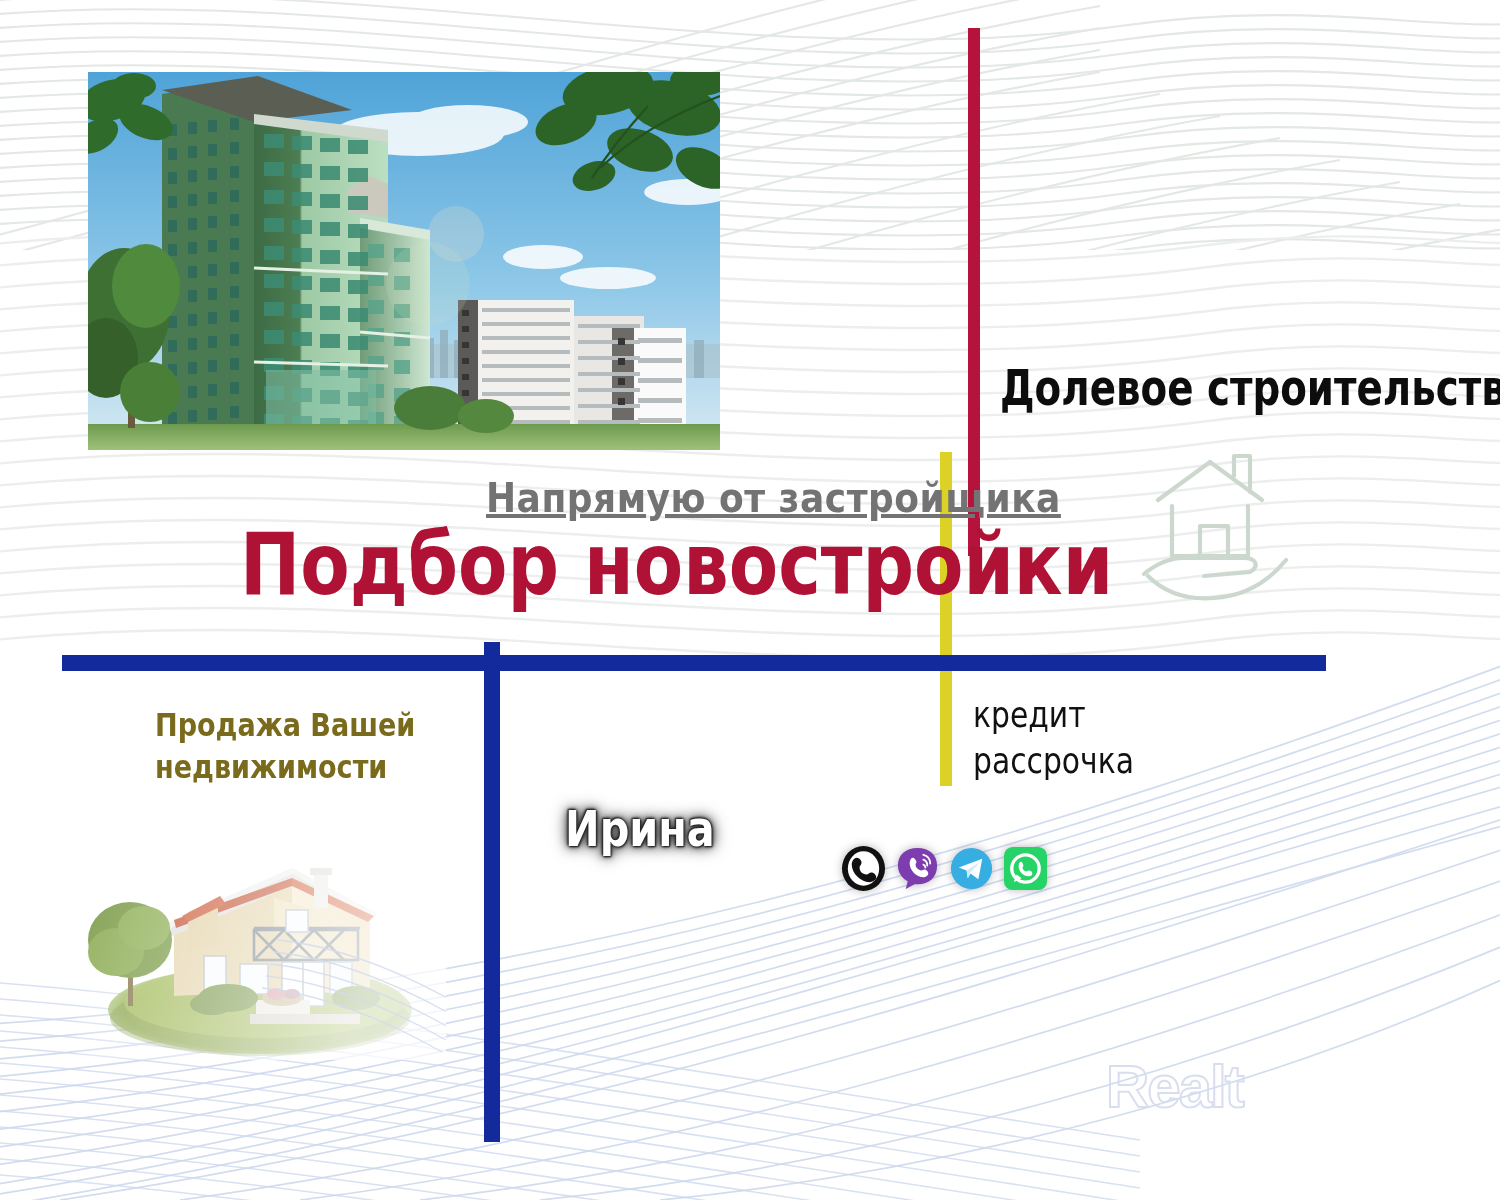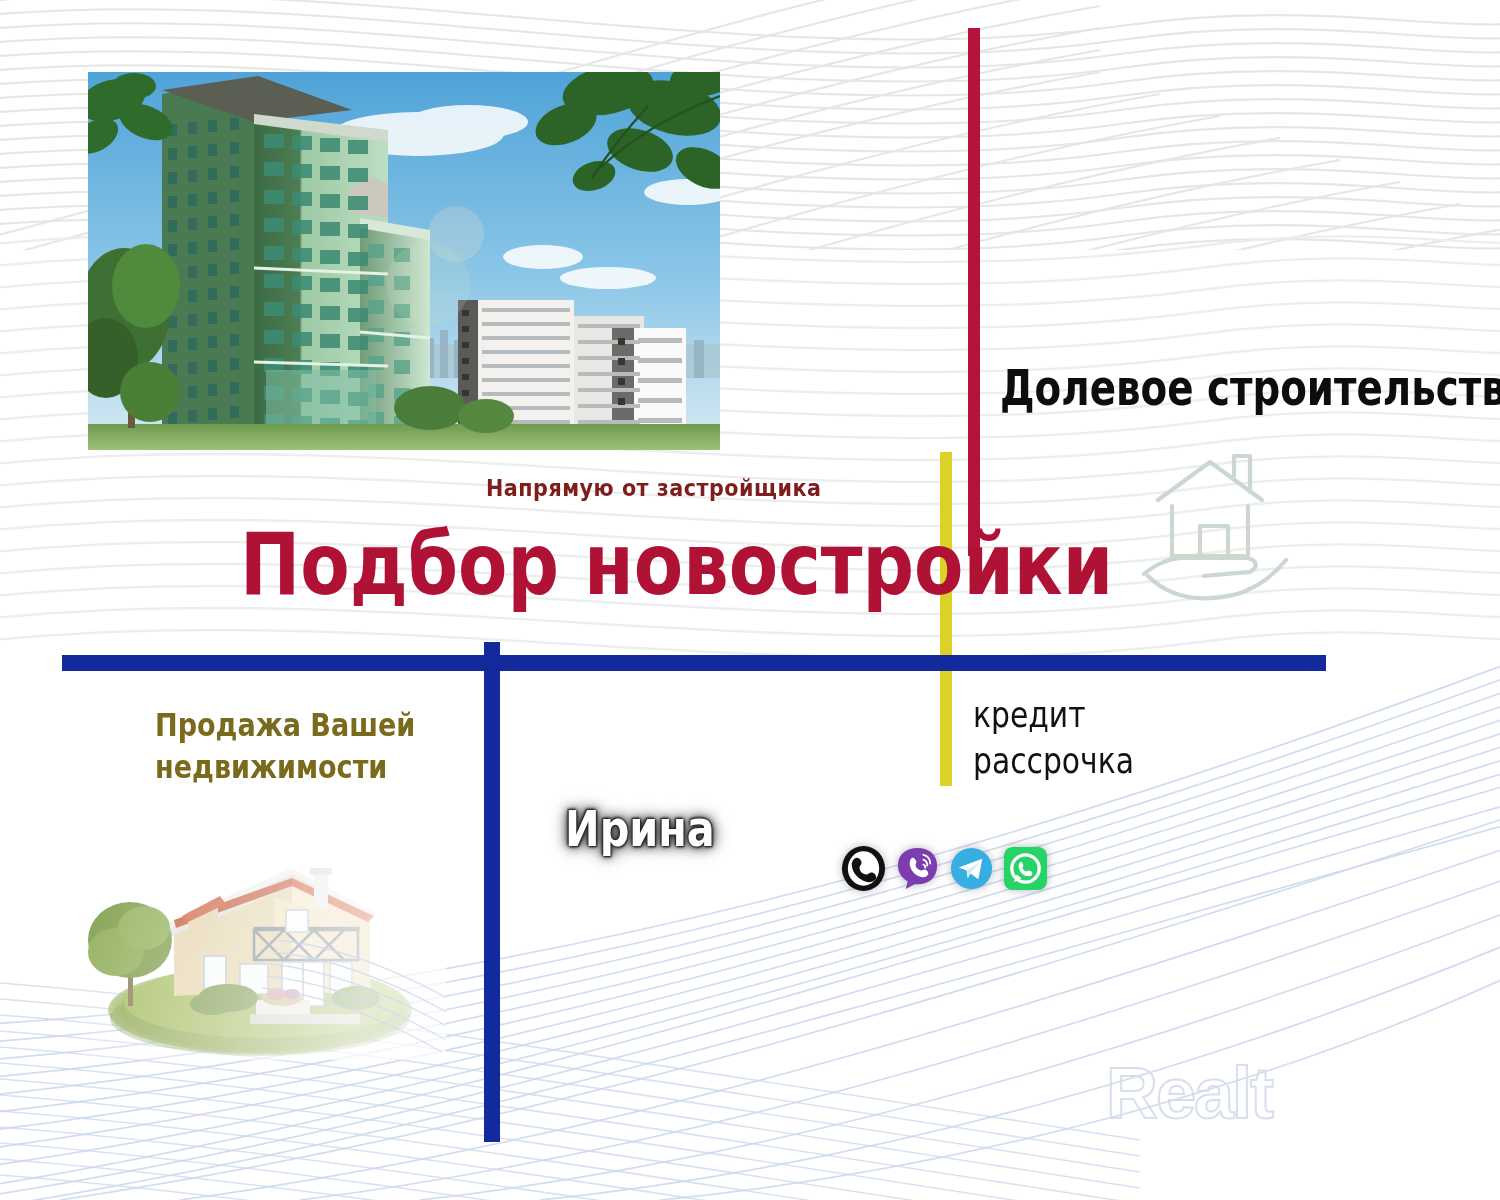--- a/index.html
+++ b/index.html
@@ -42,23 +42,24 @@
     background:#122a9b;
   }
   .bar-blue-vert{
     position:absolute;left:484px;top:642px;width:16px;height:500px;
     background:#122a9b;
   }
 
   
   .t-direct{
     position:absolute;left:486px;top:475px;
-    font-size:23px;font-weight:700;color:#7f1d1d;
+    font-size:40px;font-weight:700;color:#737373;
     letter-spacing:0.5px;white-space:nowrap;
     font-family:"DejaVu Sans Condensed","Liberation Sans",sans-serif;
+    text-decoration:underline;
   }
   .t-main{
     position:absolute;left:240px;top:522px;
     font-size:86px;line-height:0.98;font-weight:700;color:#b01235;
     white-space:nowrap;
     transform:scaleX(0.93);transform-origin:left top;
     font-family:"DejaVu Sans Condensed","Liberation Sans",sans-serif;
   }
   .t-dolevoe{
     position:absolute;left:1000px;top:360px;
@@ -104,21 +105,21 @@
     position:absolute;left:840px;top:845px;
     display:flex;align-items:center;gap:7px;
     filter:drop-shadow(0 0 5px rgba(90,90,110,0.45));
   }
   .msg{width:47px;height:47px;position:relative;}
   .msg svg{display:block;width:100%;height:100%;}
 
   
   .watermark{
     position:absolute;left:1106px;top:1052px;
-    font-size:72px;font-weight:700;letter-spacing:-2px;
+    font-size:60px;font-weight:700;letter-spacing:-2px;
     color:transparent;
     -webkit-text-stroke:2px #d6ddee;
     font-family:"Liberation Sans",sans-serif;
     opacity:.95;pointer-events:none;text-align:right;
   }
 </style>
 </head>
 <body>
 
 <div id="stage">

